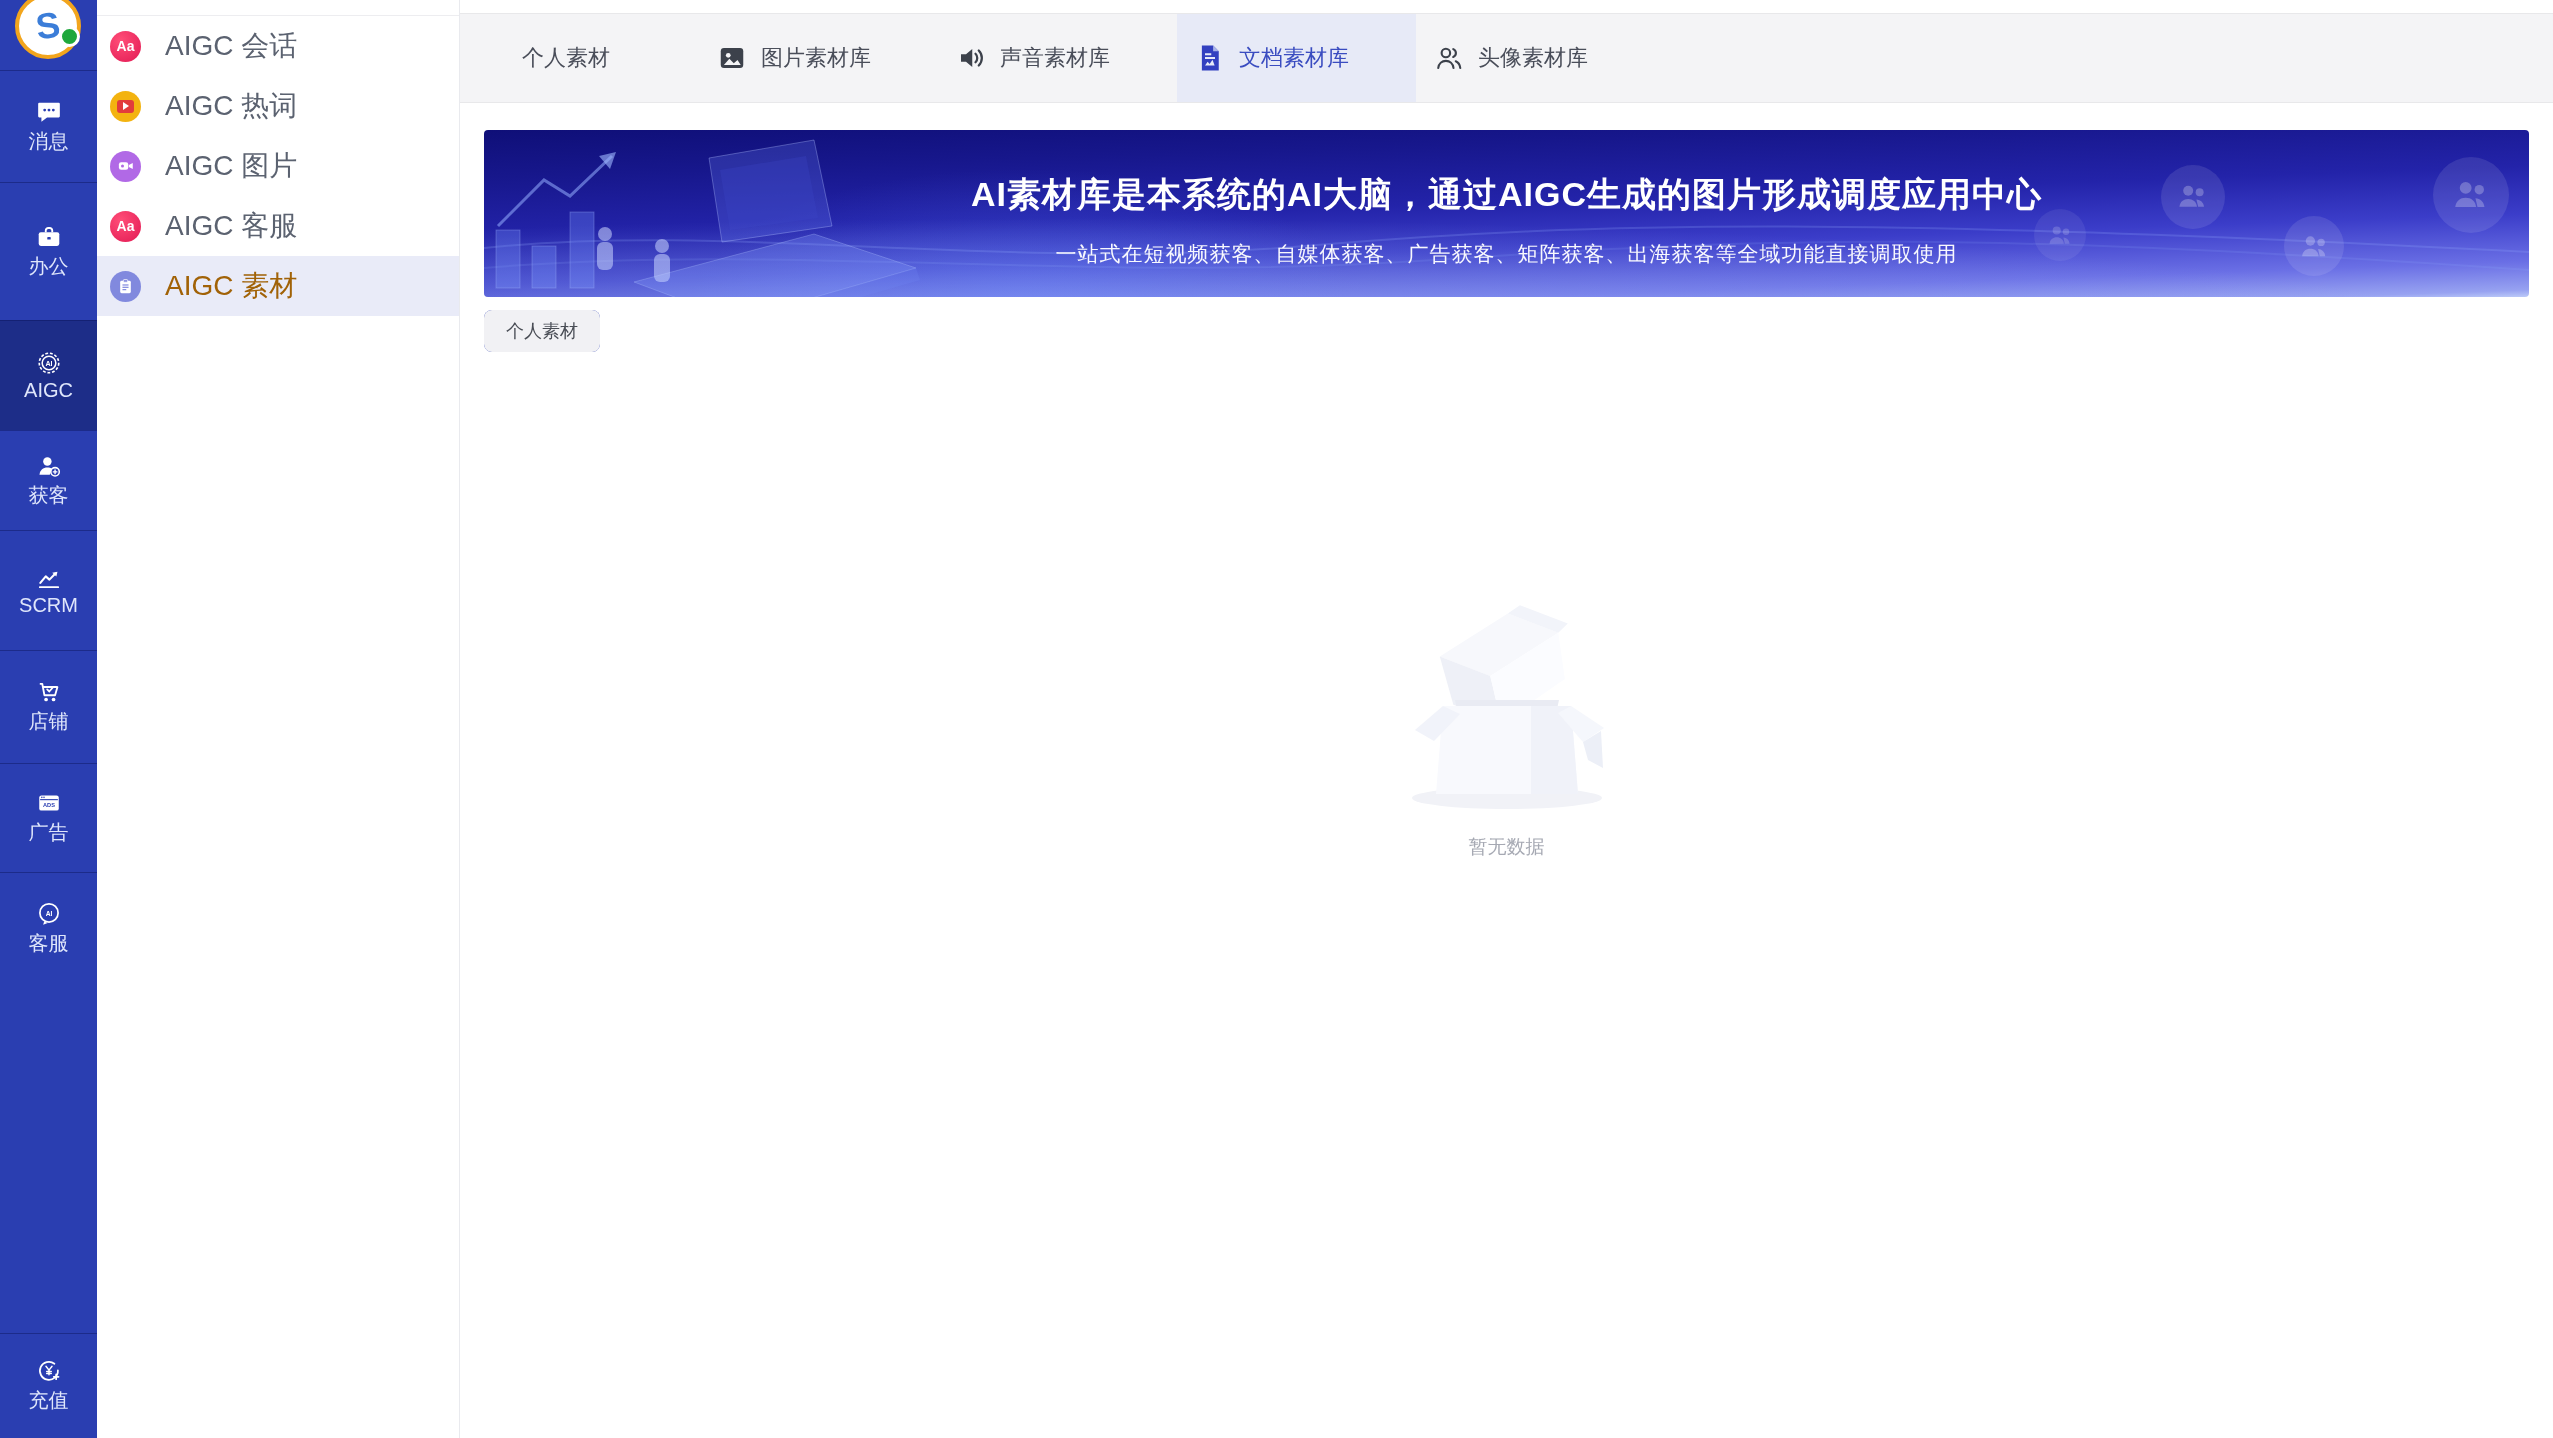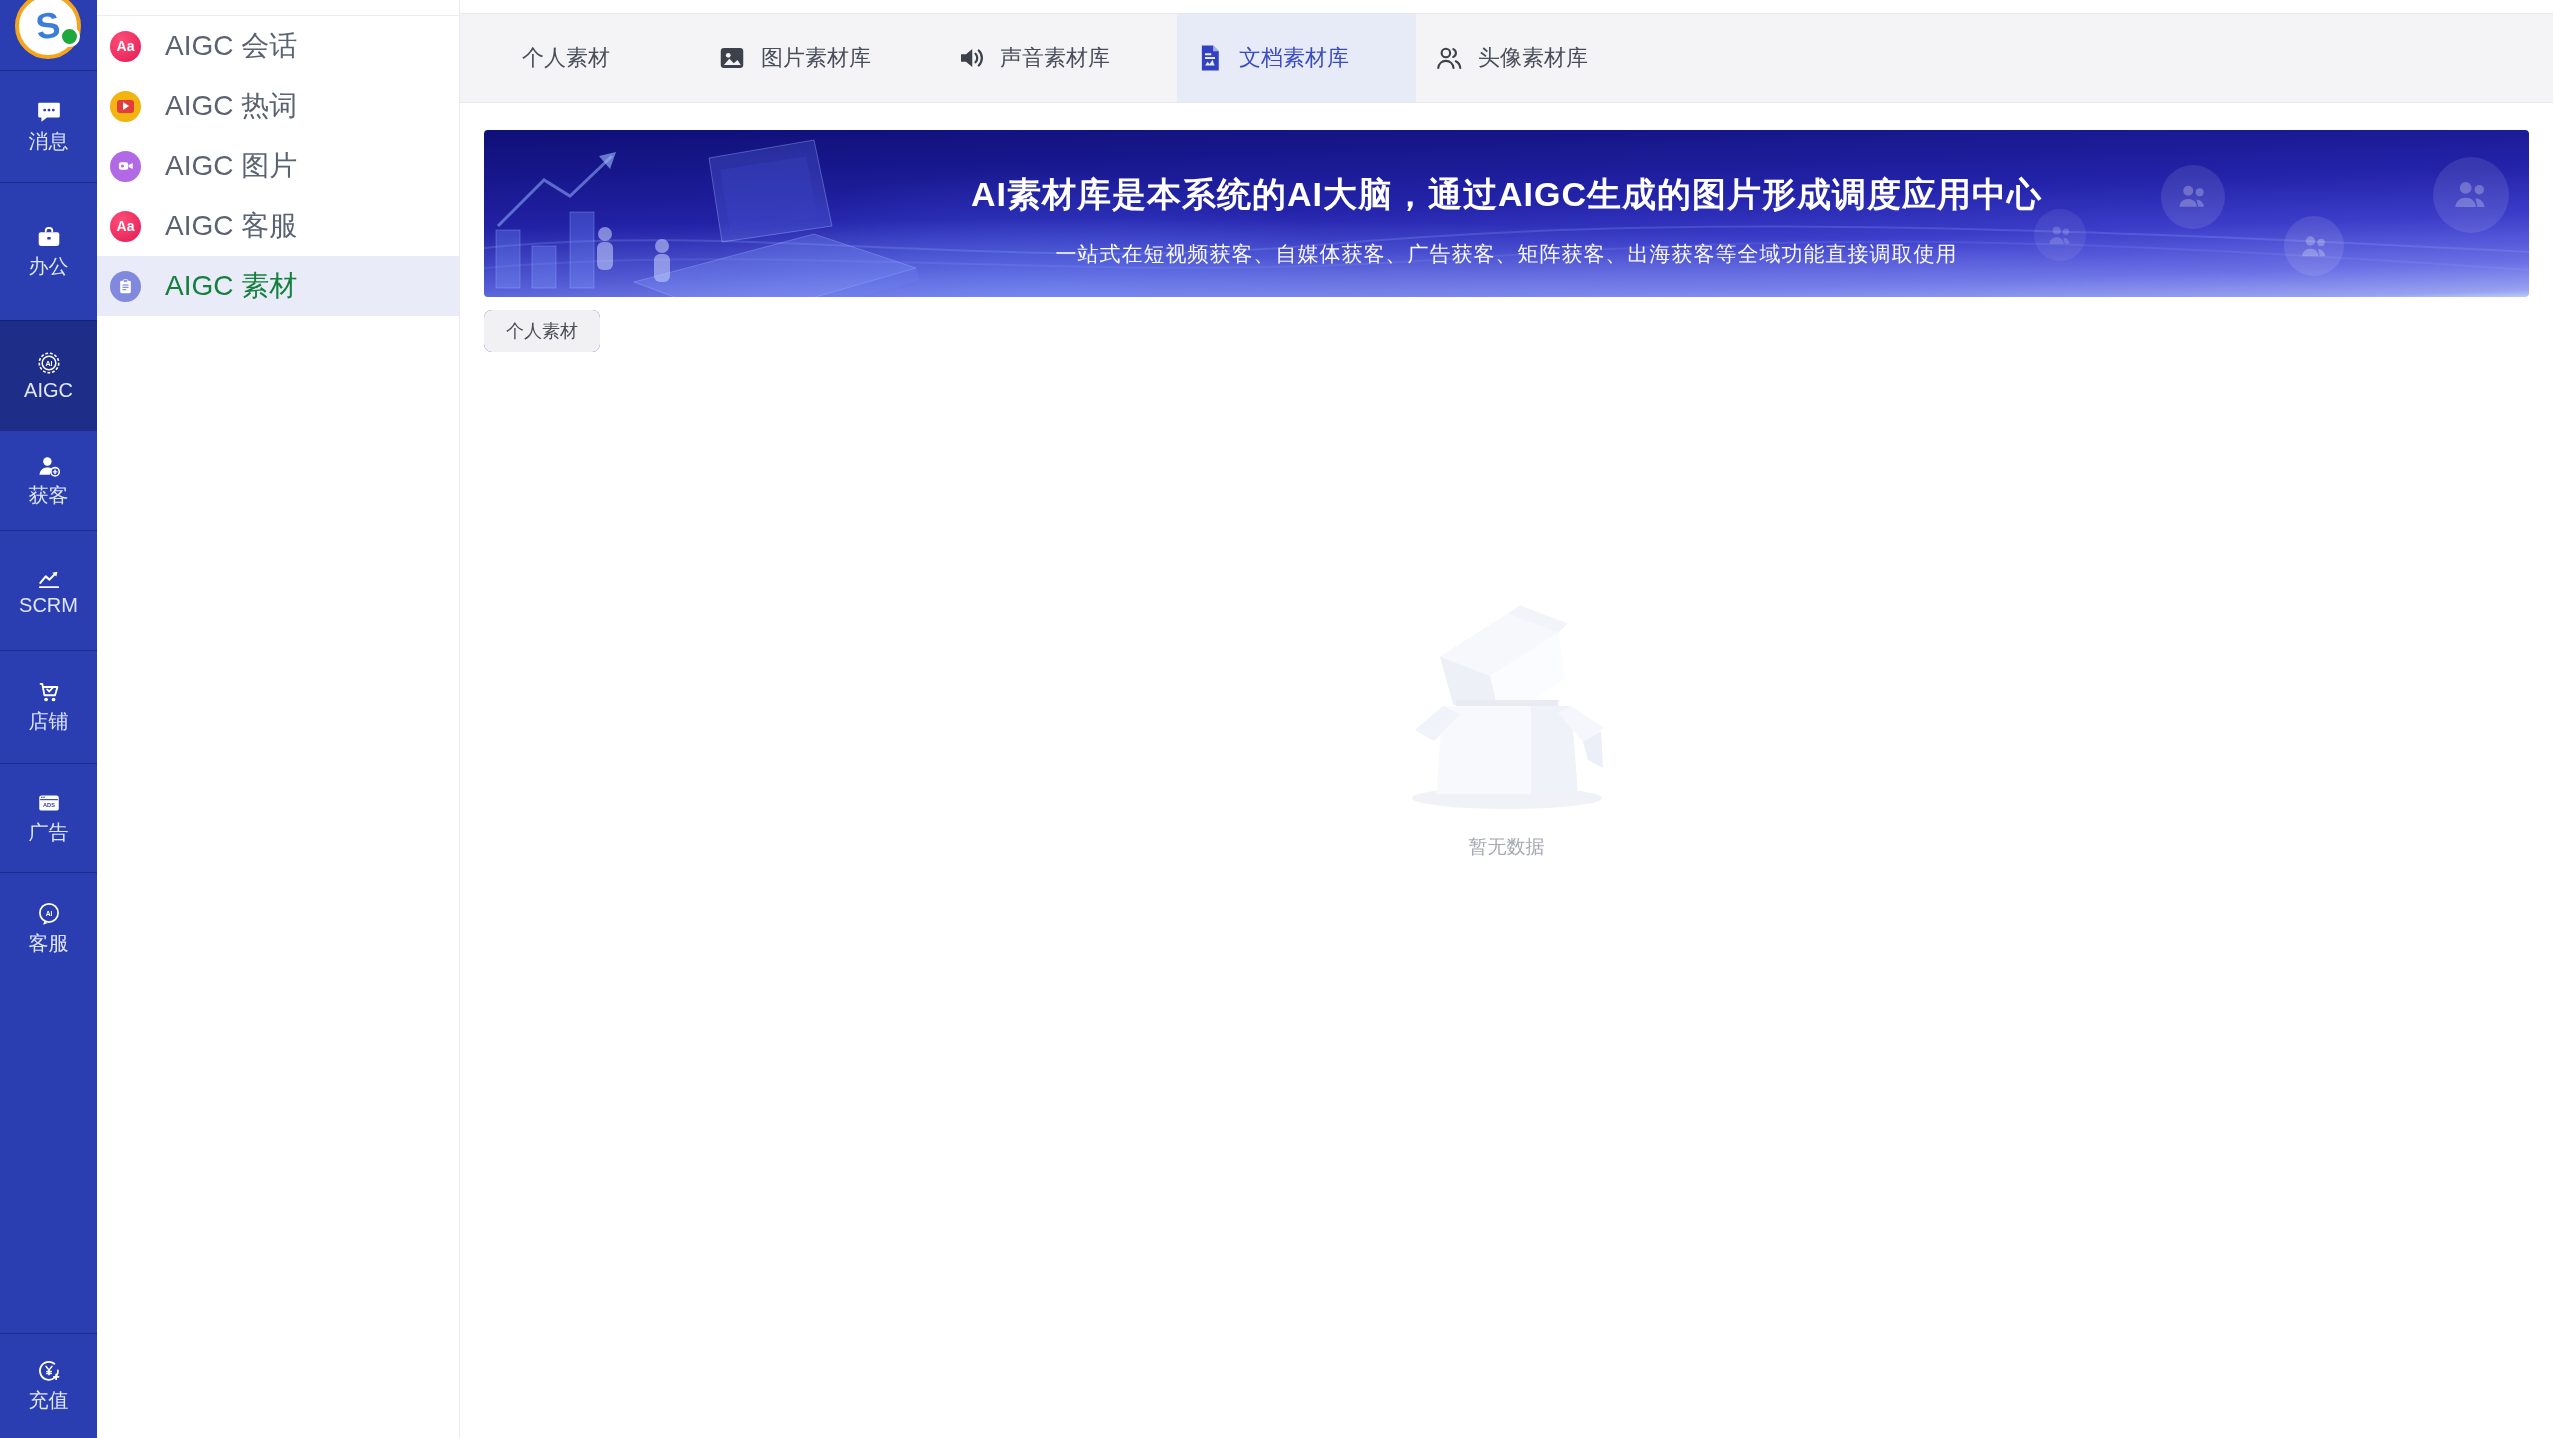--- a/index.html
+++ b/index.html
@@ -42,21 +42,21 @@
     border-right:1px solid #e9eaee; padding-top:15px; z-index:2;
   }
   .sub-menu { border-top:1px solid #ededf0; }
   .sm-item { height:60px; display:flex; align-items:center; padding-left:13px; cursor:pointer; }
   .sm-item.active { background:#e9ebf8; }
   .sm-icon {
     flex:0 0 31px; width:31px; height:31px; border-radius:50%; margin-right:24px;
     display:flex; align-items:center; justify-content:center; position:relative;
   }
   .sm-label { font-size:28px; color:#5b6270; }
-  .sm-item.active .sm-label { color:#15803d; }
+  .sm-item.active .sm-label { color:#a16207; }
   .ic-pink { background:radial-gradient(circle at 35% 30%, #ff4d77, #e21a54); color:#fff; font-weight:bold; font-size:14px; }
   .ic-gold { background:#f3b310; }
   .player { width:17px; height:13px; background:#e23c3c; border-radius:3px; display:flex; align-items:center; justify-content:center; }
   .player::after { content:""; border-left:6px solid #fff; border-top:4px solid transparent; border-bottom:4px solid transparent; }
   .ic-violet { background:#b169e6; }
   .ic-peri { background:#8189de; }
 
   
   .main { flex:1; background:#fff; position:relative; min-width:0; }
   .lib-tabs {

